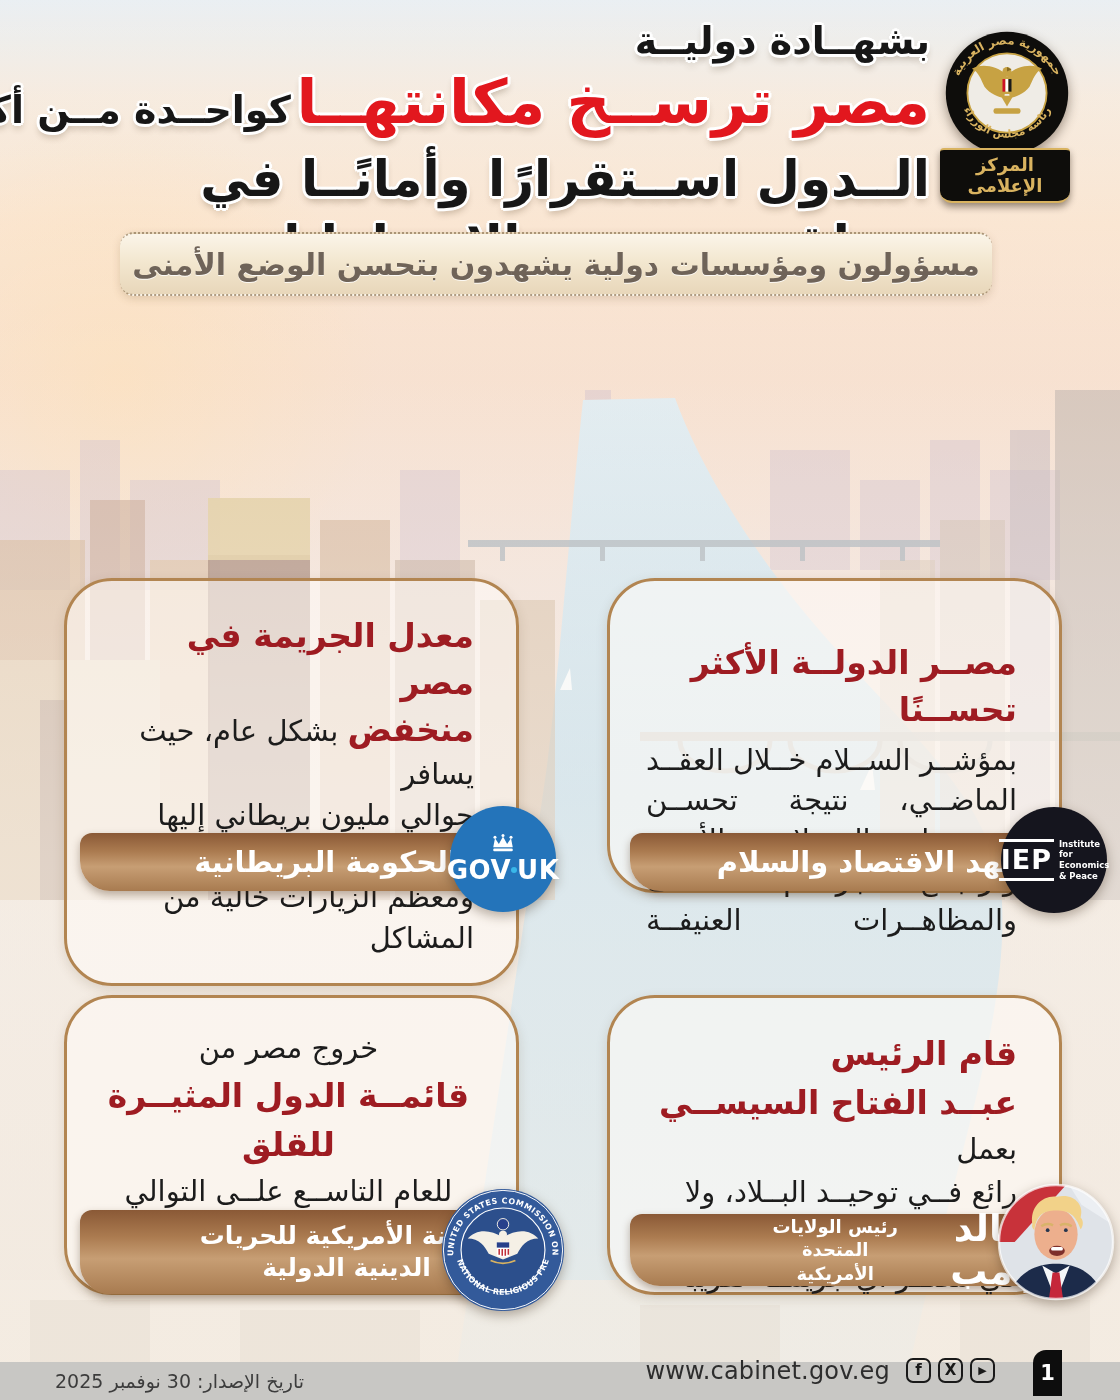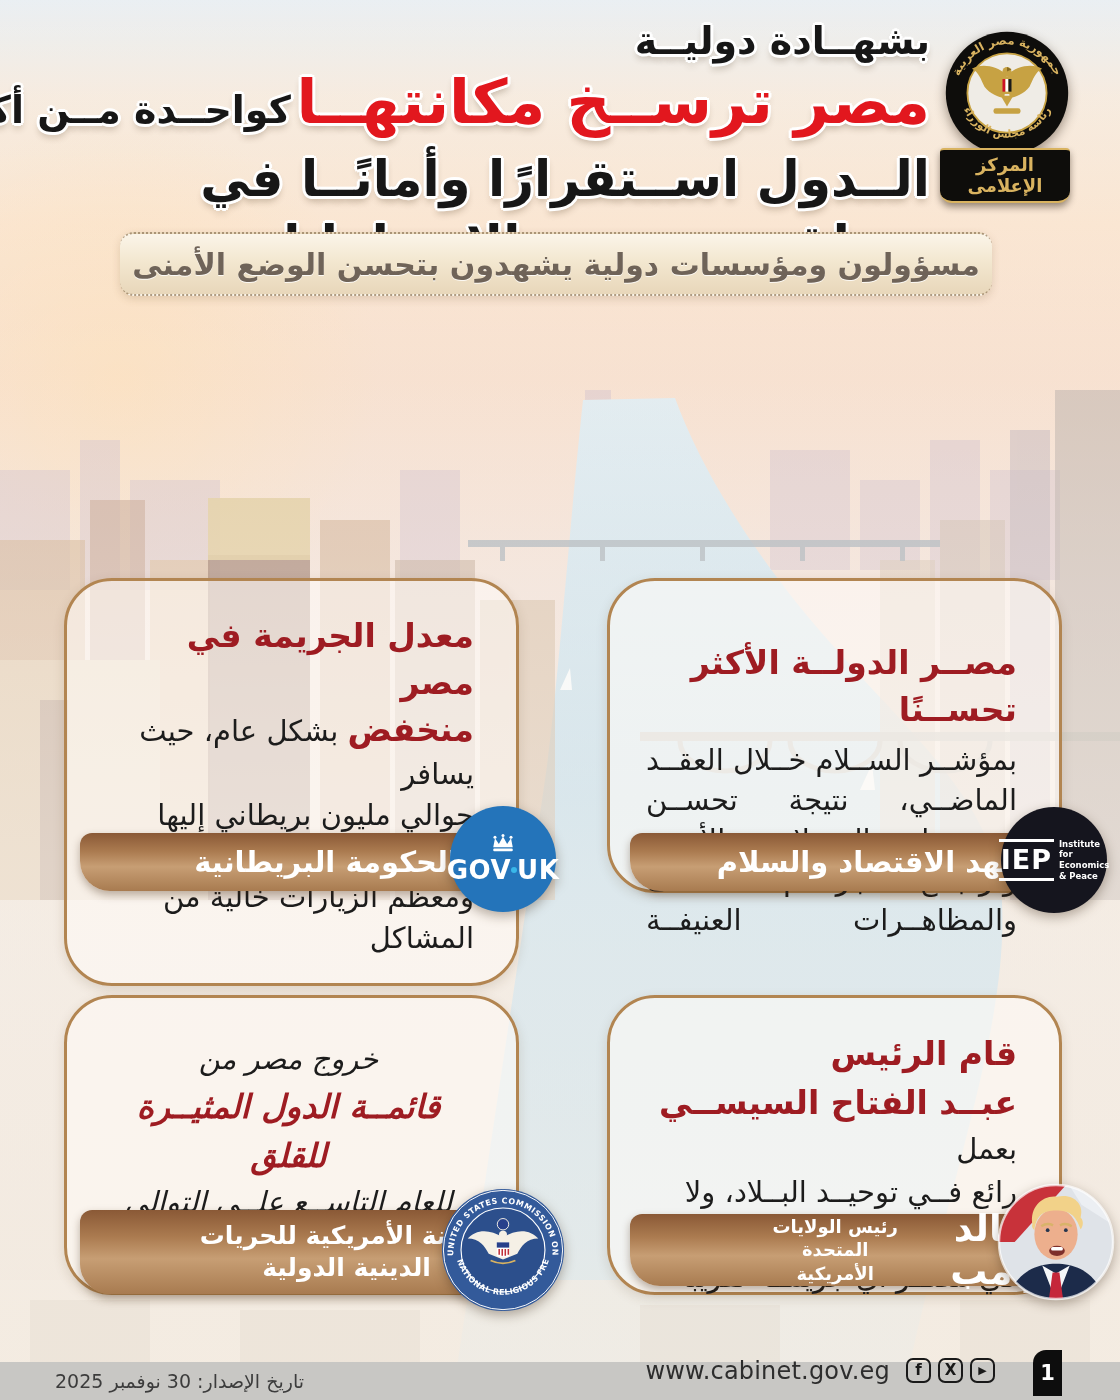--- a/index.html
+++ b/index.html
@@ -44,21 +44,21 @@
   .card-uk    { left:64px;  top:578px; height:408px; }
   .card-iep   { left:607px; top:578px; height:315px; }
   .card-uscirf{ left:64px;  top:995px; height:300px; }
   .card-trump { left:607px; top:995px; height:300px; }
 
   .card-content { padding:32px 42px 0 36px; font-size:29px; color:#1c1c1c; line-height:1.42;
                   text-align:right; }
   .t-red { color:#9e1c22; font-weight:bold; font-size:33px; }
   .card-iep .card-title { color:#9e1c22; font-weight:bold; font-size:33px; margin-bottom:6px;margin-top:27px; }
   .card-iep .card-body { text-align:justify; text-align-last:justify; line-height:1.38; }
-  .card-uscirf .card-content { text-align:center; padding-top:40px; line-height:1.5;font-style:italic; }
+  .card-uscirf .card-content { text-align:center; padding-top:29px; line-height:1.5; }
   .ltr-num { direction:ltr; unicode-bidi:isolate; }
 
   
   .src-bar { position:absolute; background:linear-gradient(180deg,#8a5936 0%,#ab7b50 32%,#c79e74 58%,#a87b50 100%);
              border-radius:12px 12px 30px 30px; color:#fff; font-weight:bold;
              display:flex; align-items:center; justify-content:center;
              box-shadow:0 4px 8px rgba(70,40,15,.35); z-index:5; }
   .card-uk .src-bar    { left:13px; width:412px; top:252px; height:58px; font-size:29px; padding-left:80px; }
   .card-iep .src-bar   { left:20px; width:412px; top:252px; height:58px; font-size:29px; padding-left:80px; }
   .card-uscirf .src-bar{ left:13px; width:438px; top:212px; height:84px; font-size:25px;

